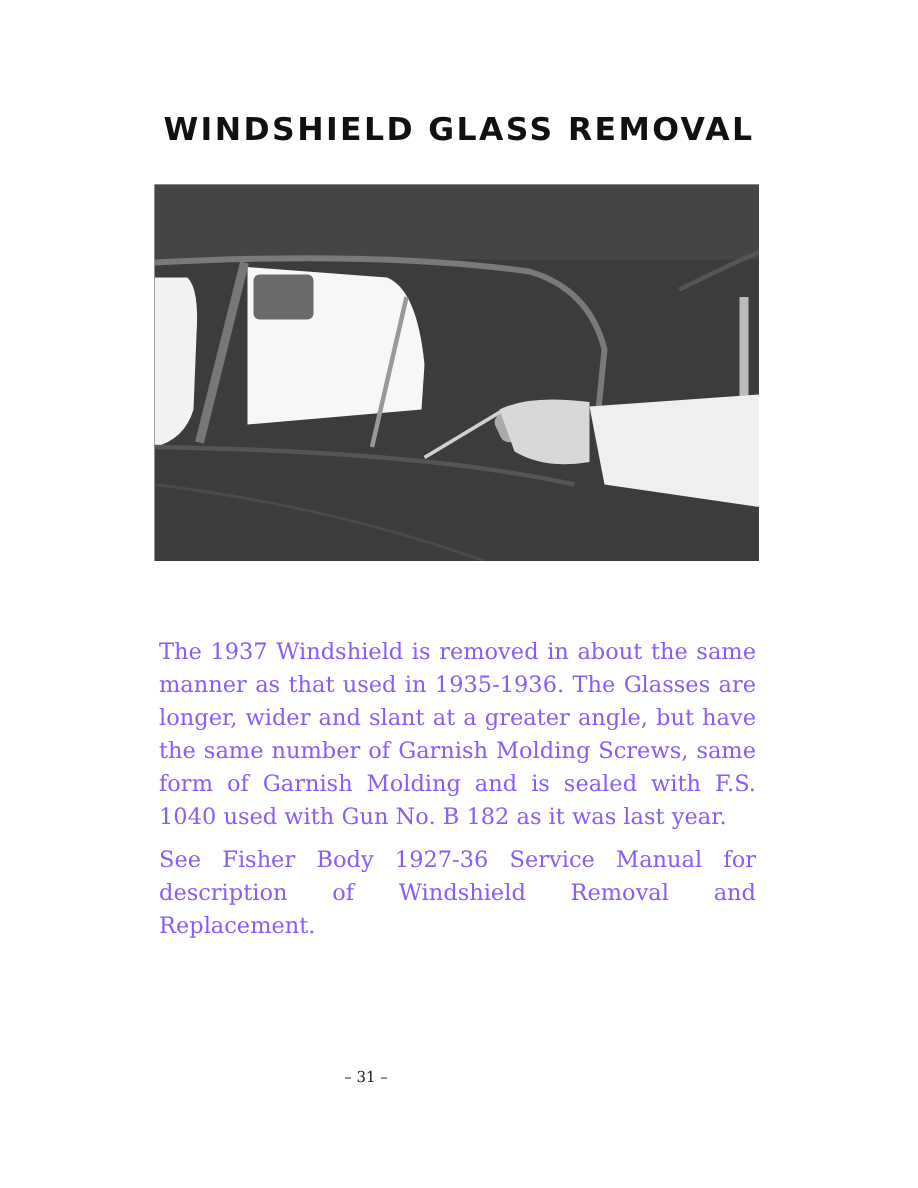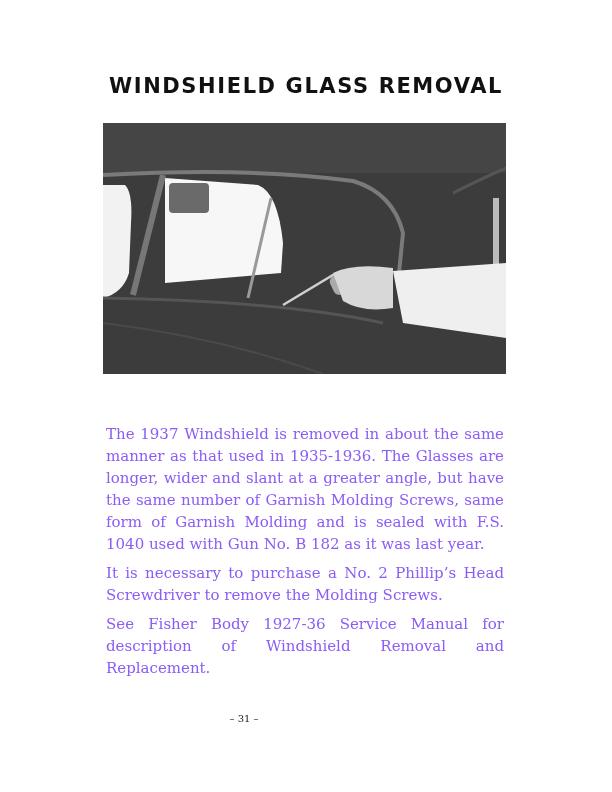--- a/index.html
+++ b/index.html
@@ -56,17 +56,16 @@
     <path d="M180,182 L230,152 L245,162" stroke="#d0d0d0" stroke-width="2.5" fill="none"></path>
     <rect x="228" y="150" width="22" height="20" rx="6" fill="#aaa" transform="rotate(-25 239 160)"></rect>
 
     <path d="M230,150 Q250,140 290,145 L290,185 Q260,190 240,178 Z" fill="#d8d8d8"></path>
     <path d="M290,148 L403,140 L403,215 L300,200 Z" fill="#efefef"></path>
   </svg>
 </div>
 
 <div class="body-text">
   <p>The 1937 Windshield is removed in about the same manner as that used in 1935-1936.  The Glasses are longer, wider and slant at a greater angle, but have the same number of Garnish Molding Screws, same form of Garnish Molding and is sealed with F.S. 1040 used with Gun No. B 182 as it was last year.</p>
-  <p>It is necessary to purchase a No. 2 Phillip’s Head Screwdriver to remove the Molding Screws.</p>
   <p>See Fisher Body 1927-36 Service Manual for description of Windshield Removal and Replacement.</p>
 </div>
 
 <div class="page-number">– 31 –</div>
 
 </body></html>

